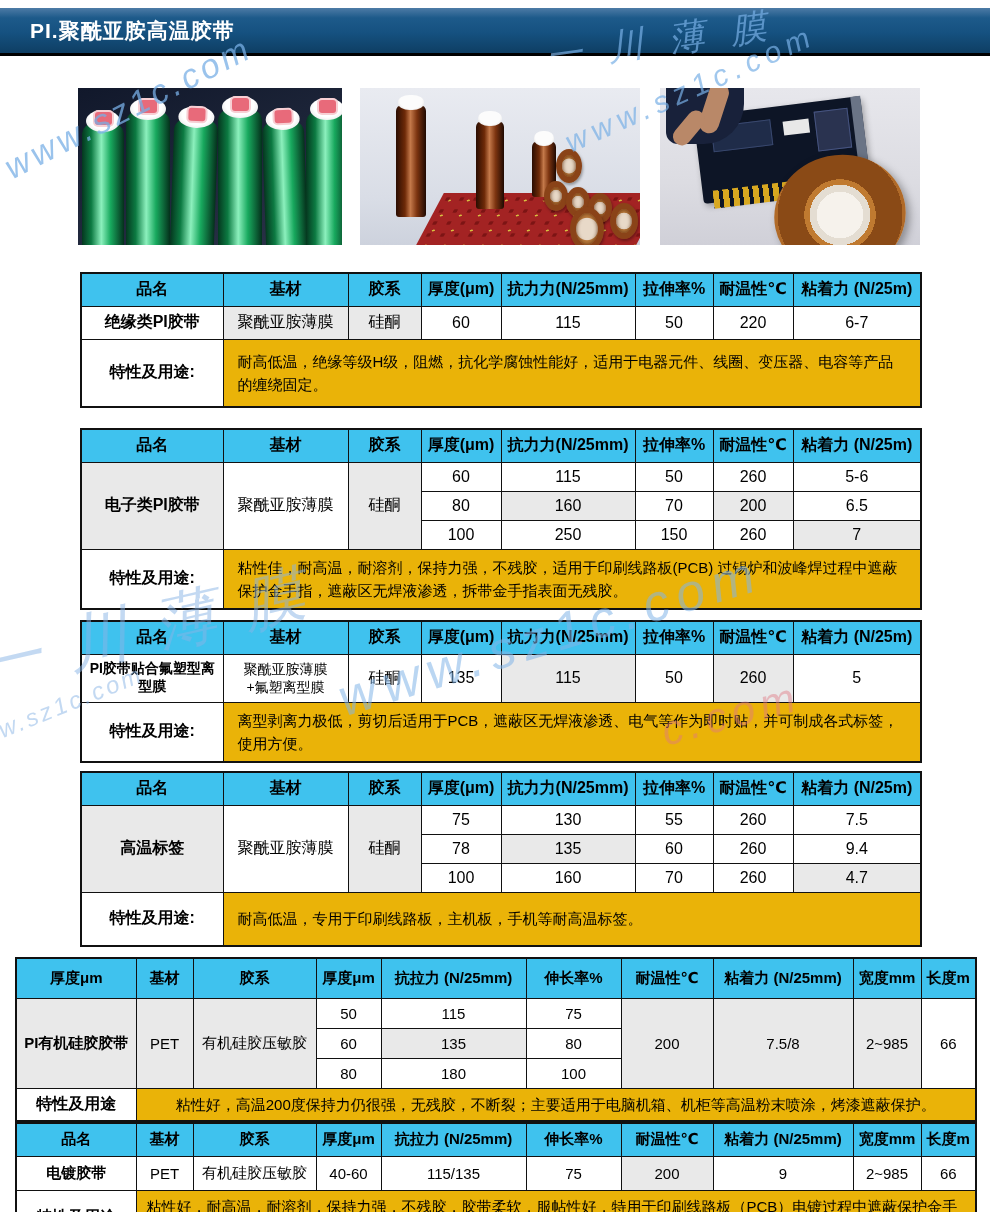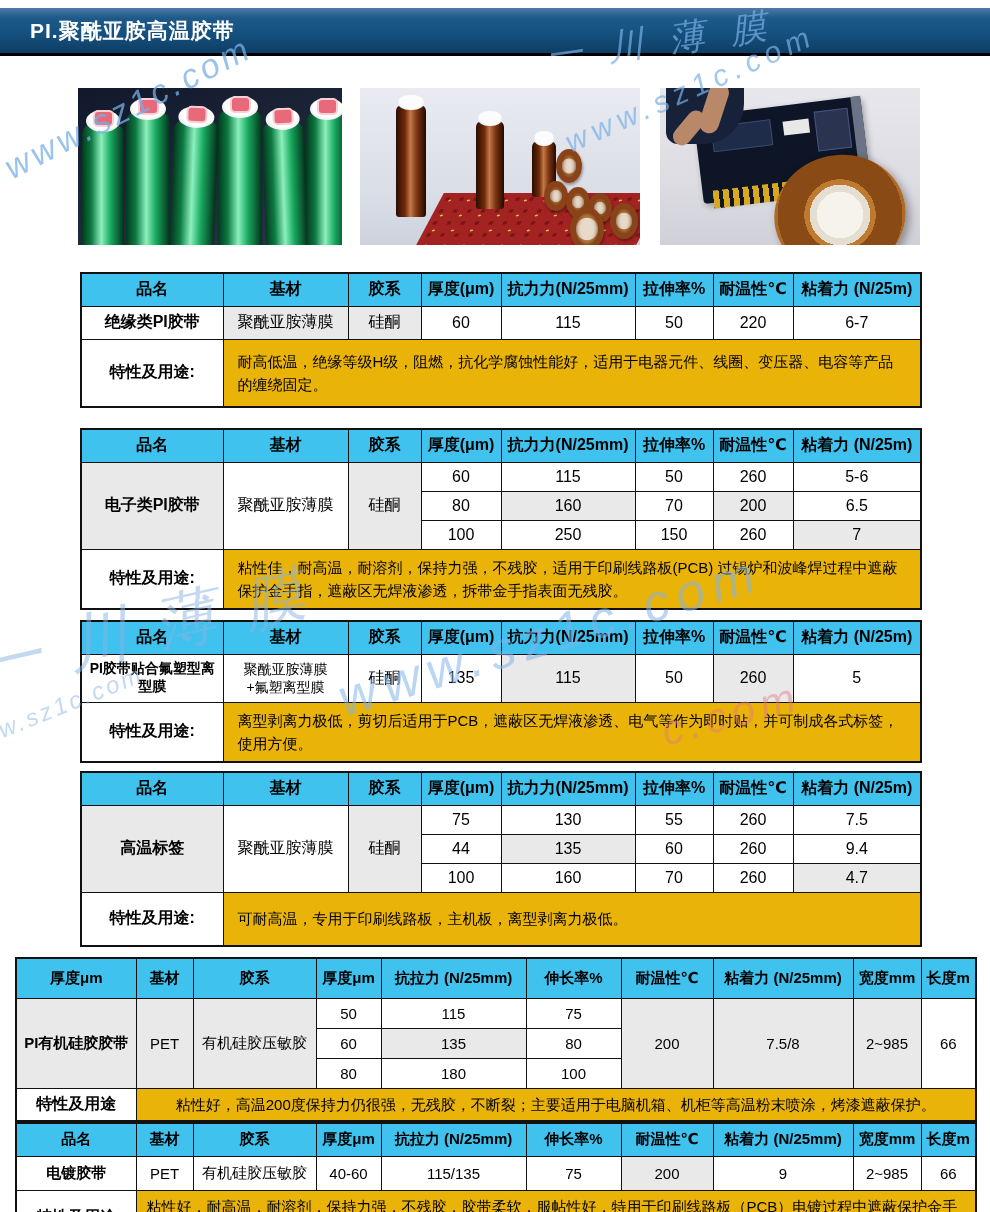--- a/index.html
+++ b/index.html
@@ -305,36 +305,36 @@
       <td class="bold shade" rowspan="3">高温标签</td>
       <td rowspan="3">聚酰亚胺薄膜</td>
       <td class="shade" rowspan="3">硅酮</td>
       <td>75</td>
       <td>130</td>
       <td>55</td>
       <td>260</td>
       <td>7.5</td>
     </tr>
     <tr style="height:29px;">
-      <td>44</td>
+      <td>78</td>
       <td class="shade">135</td>
       <td>60</td>
       <td>260</td>
       <td>9.4</td>
     </tr>
     <tr style="height:29px;">
       <td>100</td>
       <td>160</td>
       <td>70</td>
       <td>260</td>
       <td class="shade">4.7</td>
     </tr>
     <tr style="height:54px;">
       <td class="feat-label">特性及用途:</td>
-      <td class="feat-text" colspan="7">可耐高温，专用于印刷线路板，主机板，离型剥离力极低。</td>
+      <td class="feat-text" colspan="7">耐高低温，专用于印刷线路板，主机板，手机等耐高温标签。</td>
     </tr>
   </tbody>
 </table>
 
 <div class="gap10"></div>
 
 <table class="wide">
   <colgroup>
       <col style="width:120px">
       <col style="width:57px">

